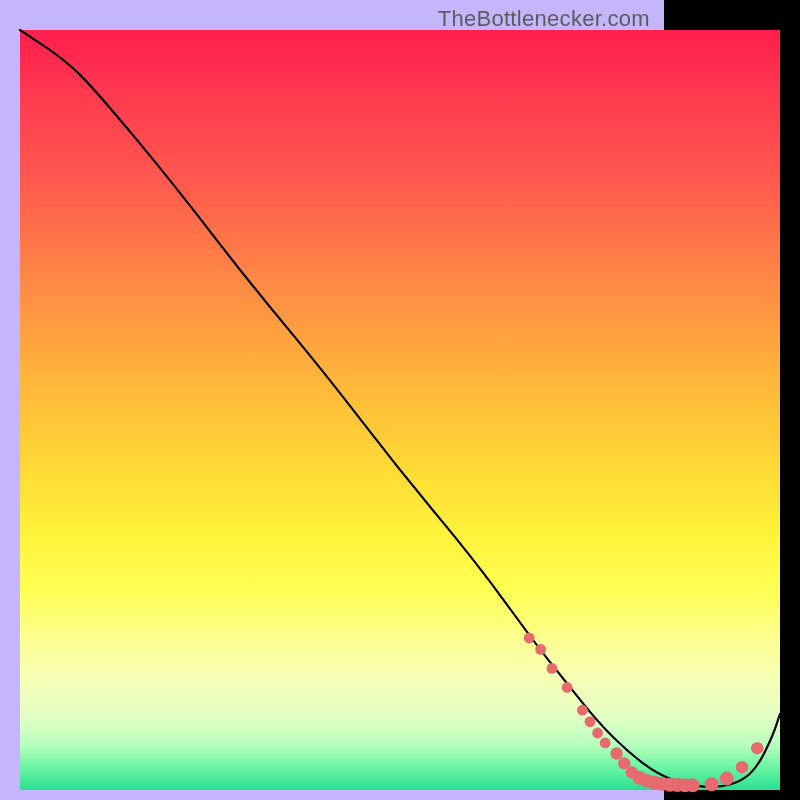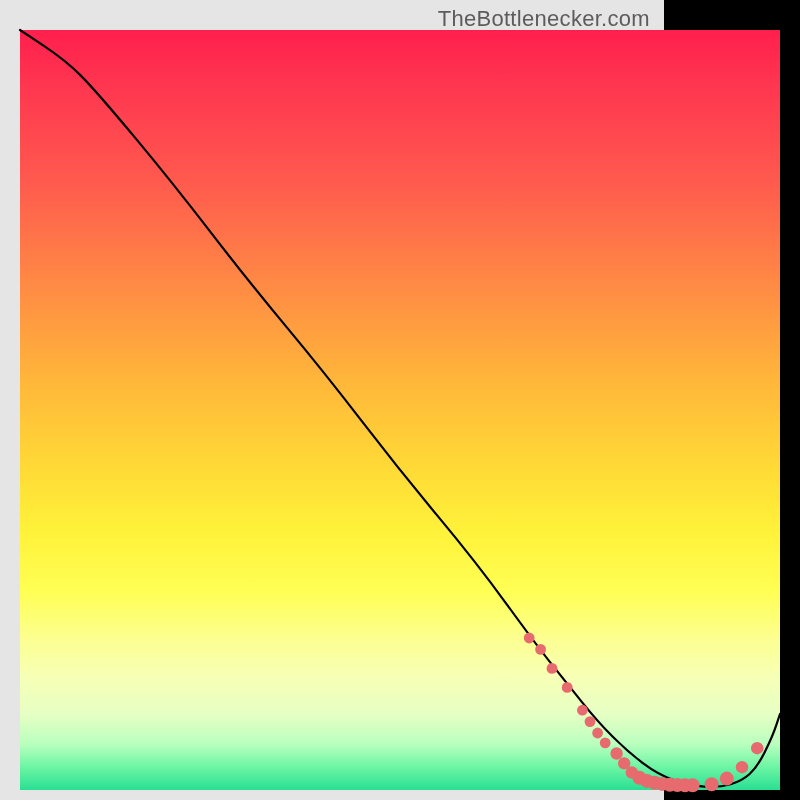--- a/index.html
+++ b/index.html
@@ -8,21 +8,21 @@
     width: 800px;
     height: 800px;
     background: #000;
     overflow: hidden;
     font-family: Arial, Helvetica, sans-serif;
   }
   .stage {
     position: relative;
     width: 664px;
     height: 800px;
-    background: #e5e5e5;
+    background: #c4b5fd;
   }
   .chart-box {
     position: absolute;
     left: 20px;
     top: 30px;
     width: 760px;
     height: 760px;
   }
   .grad-area {
     position: absolute;

